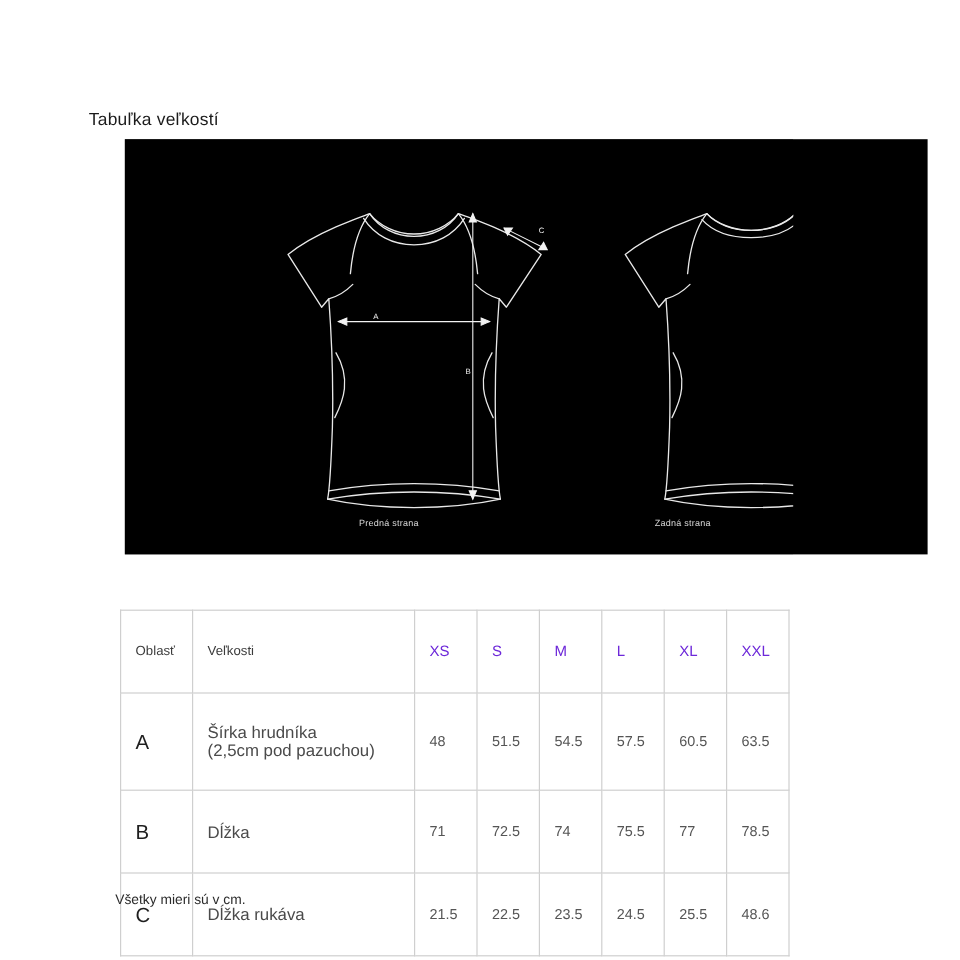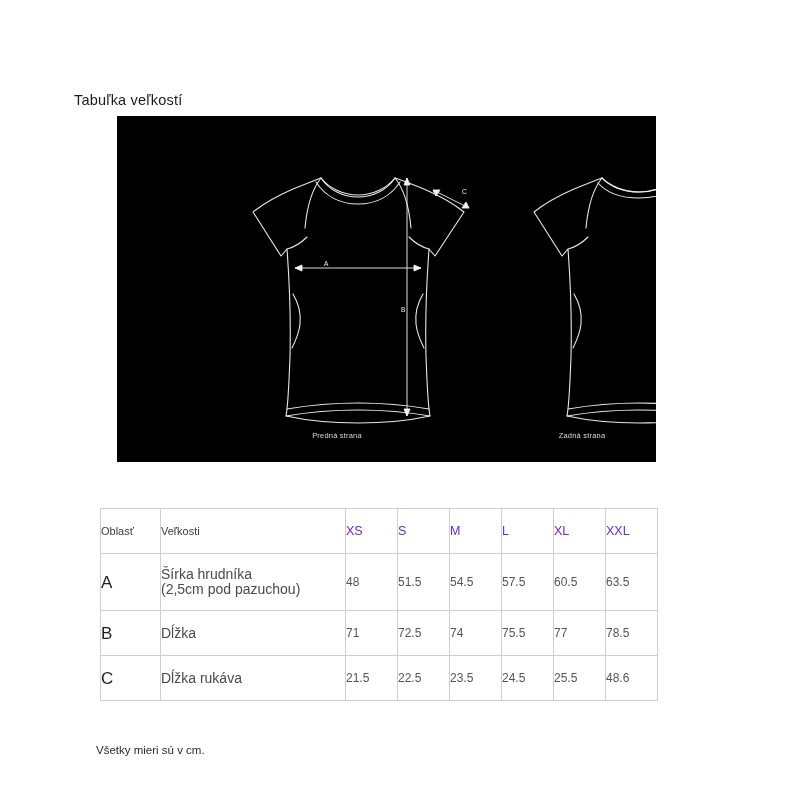--- a/index.html
+++ b/index.html
@@ -29,23 +29,23 @@
     top: 67px;
     font-size: 14.5px;
     color: #1b1b1b;
     letter-spacing: 0.2px;
     margin-top: 25px;
   }
 
   
   .illustration {
     position: absolute;
-    left: 117px;
+    left: 104px;
     top: 116px;
-    width: 539px;
+    width: 669px;
     height: 346px;
     background: #000000;
     overflow: hidden;
   }
   .illustration svg { display: block; }
 
   .shirt-caption {
     position: absolute;
     font-size: 7.5px;
     color: #d9d9d9;
@@ -59,21 +59,21 @@
   .size-table {
     position: absolute;
     left: 100px;
     top: 508px;
     border-collapse: collapse;
     font-size: 11.5px;
     color: #3a3a3a;
   }
   .size-table td, .size-table th {
     border: 1px solid #cfcfcf;
-    padding: 0;
+    padding: 12px;
     vertical-align: middle;
     font-weight: normal;
     text-align: left;
   }
   .c-area   { width: 60px;  }
   .c-label  { width: 185px; }
   .c-size   { width: 52px;  }
 
   .hdr-cell {
     height: 44px;

